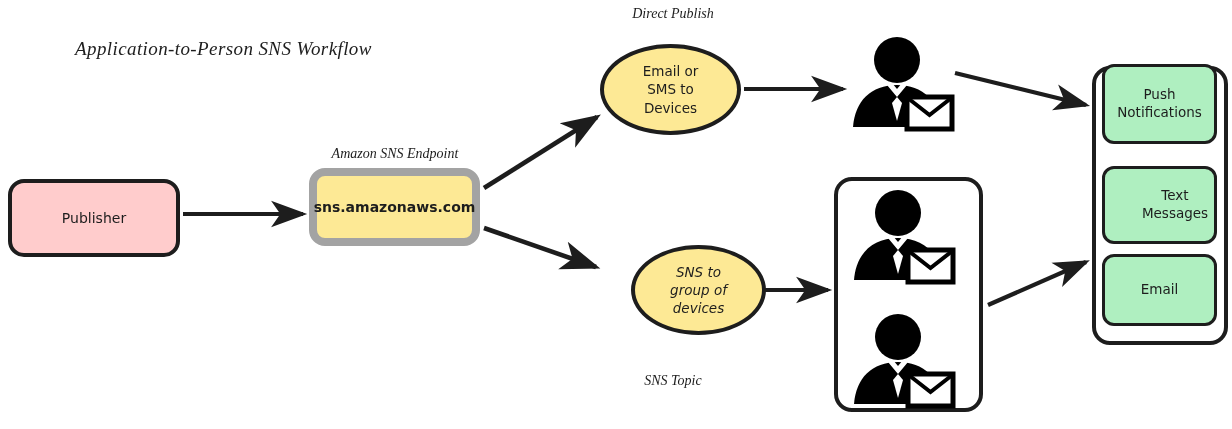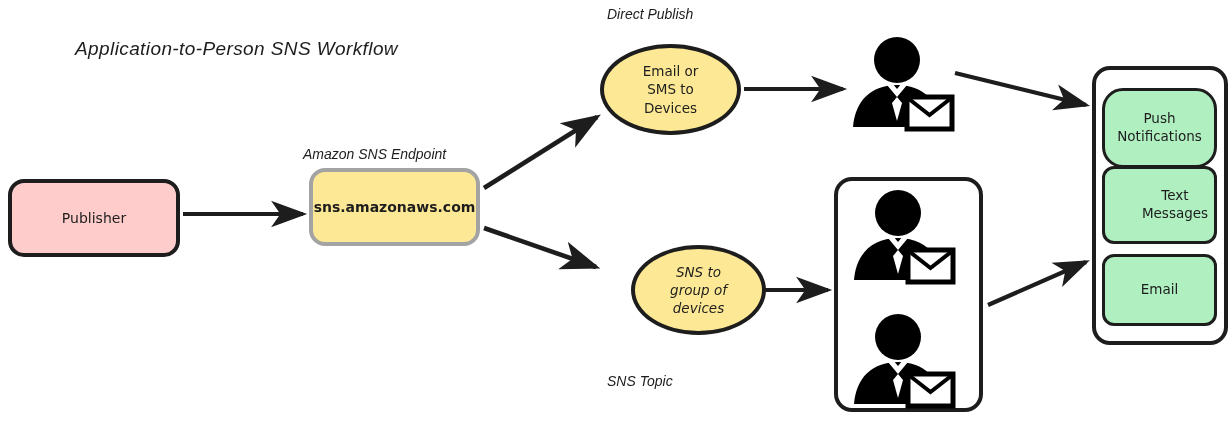--- a/index.html
+++ b/index.html
@@ -27,23 +27,23 @@
     display: flex;
     align-items: center;
     justify-content: center;
     text-align: center;
     color: #1d1d1d;
     font-family: "DejaVu Sans", sans-serif;
   }
   .label-free {
     position: absolute;
     color: #1d1d1d;
-    text-align: left;
+    text-align: center;
     white-space: nowrap;
-    font-family: Liberation Sans, sans-serif;
+    font-family: Liberation Serif, serif;
   }
 
   
   #title {
     left: 75px;
     top: 38px;
     font-size: 19px;
     letter-spacing: 0.4px;
     font-style: italic;
   }
@@ -60,21 +60,21 @@
     font-size: 14px;
   }
 
   
   #endpoint {
     left: 309px;
     top: 168px;
     width: 171px;
     height: 78px;
     background: #FDE995;
-    border: 4px solid #a3a3a3;
+    border: 8px solid #a3a3a3;
     border-radius: 16px;
     font-size: 14px;
     font-weight: bold;
   }
   #endpoint-label {
     left: 303px;
     top: 146px;
     width: 184px;
     font-size: 14px;
     font-style: italic;
@@ -144,21 +144,21 @@
   }
   .channel-box {
     background: #AFEFC0;
     border: 3.5px solid #1d1d1d;
     border-radius: 12px;
     font-size: 13.5px;
     line-height: 1.3;
     width: 115px;
     left: 1102px;
   }
-  #channel-push   { top: 88px;  height: 80px; border-radius: 21px; }
+  #channel-push   { top: 64px;  height: 80px; }
   #channel-text   { top: 166px; height: 78px; padding-left: 31px; }
   #channel-email  { top: 254px; height: 72px; }
 </style>
 </head>
 <body>
 
 <svg id="canvas" viewBox="0 0 1232 429" xmlns="http://www.w3.org/2000/svg">
   <defs>
     <marker id="ah" markerWidth="9" markerHeight="7" refX="7.6" refY="3.5" orient="auto" markerUnits="strokeWidth">
       <path d="M0,0.35 L8.6,3.5 L0,6.65 L2.2,3.5 Z" fill="#1d1d1d"></path>

